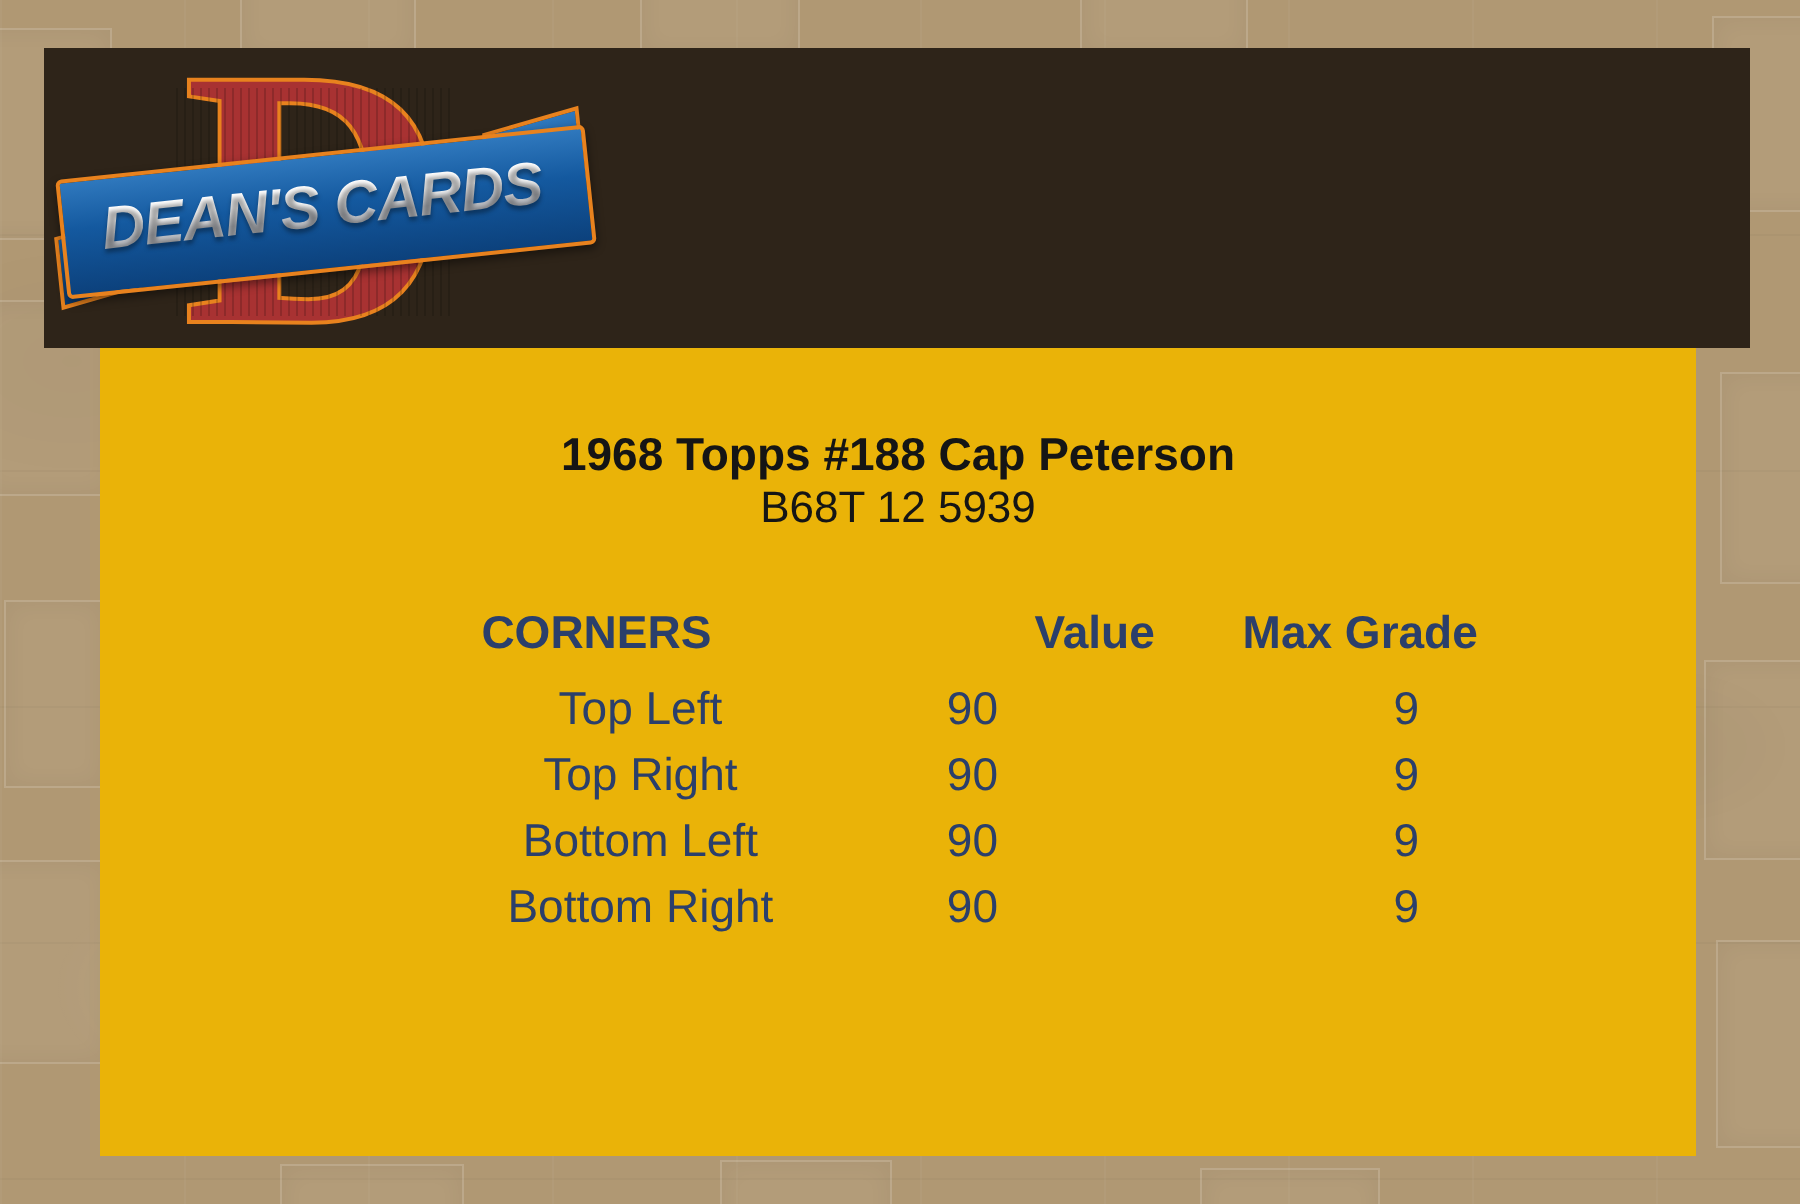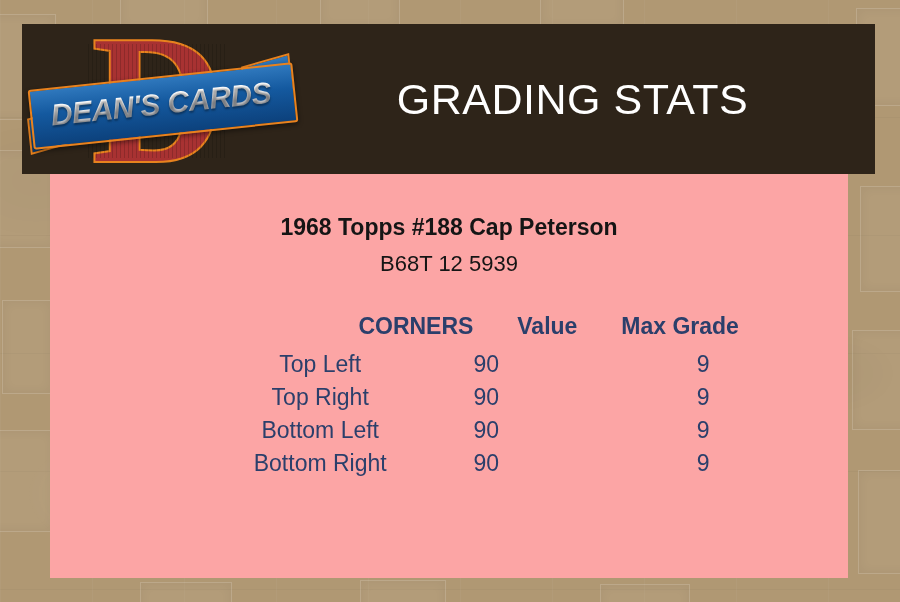--- a/index.html
+++ b/index.html
@@ -177,51 +177,50 @@
     margin-top: 4px;
   }
 
   
   #panel {
     position: absolute;
     left: 50px;
     top: 174px;
     width: 798px;
     height: 404px;
-    background-color: #fca5a5;
+    background-color: #eab308;
     z-index: 4;
   }
 
   #card-title {
     margin-top: 40px;
     text-align: center;
     font-size: 23px;
     font-weight: bold;
     color: #151515;
   }
   #card-code {
-    margin-top: 10px;
     text-align: center;
     font-size: 22px;
     color: #151515;
   }
 
   
   #stats-table {
     margin: 36px auto 0 auto;
     width: 672px;
     border-collapse: collapse;
     color: #2b3f6b;
   }
   #stats-table th {
     font-size: 23px;
     font-weight: bold;
     padding: 0 0 8px 0;
   }
-  #stats-table th.col-label { text-align: right; padding-left: 10px; width: 356px; }
+  #stats-table th.col-label { text-align: center; padding-left: 10px; width: 356px; }
   #stats-table th.col-value { text-align: center; width: 150px; }
   #stats-table th.col-max   { text-align: left; width: 166px; }
 
   #stats-table td {
     font-size: 23px;
     font-weight: normal;
     padding: 3px 0;
   }
   #stats-table td.col-label { text-align: center; padding-left: 54px; }
   #stats-table td.col-value { }
@@ -256,21 +255,20 @@
     <div id="logo">
       <div id="logo-d">D</div>
       <div id="logo-d-stripes"></div>
       <div id="logo-ribbon-tail-l"></div>
       <div id="logo-ribbon-tail-r"></div>
       <div id="logo-ribbon"></div>
       <div id="logo-text">DEAN'S CARDS</div>
     </div>
 
     <div id="header-titles">
-      <div id="header-title">GRADING STATS</div>
     </div>
 
   </div>
 
   <div id="panel">
 
     <div id="card-title">1968 Topps #188 Cap Peterson</div>
     <div id="card-code">B68T 12 5939</div>
 
     <table id="stats-table">

